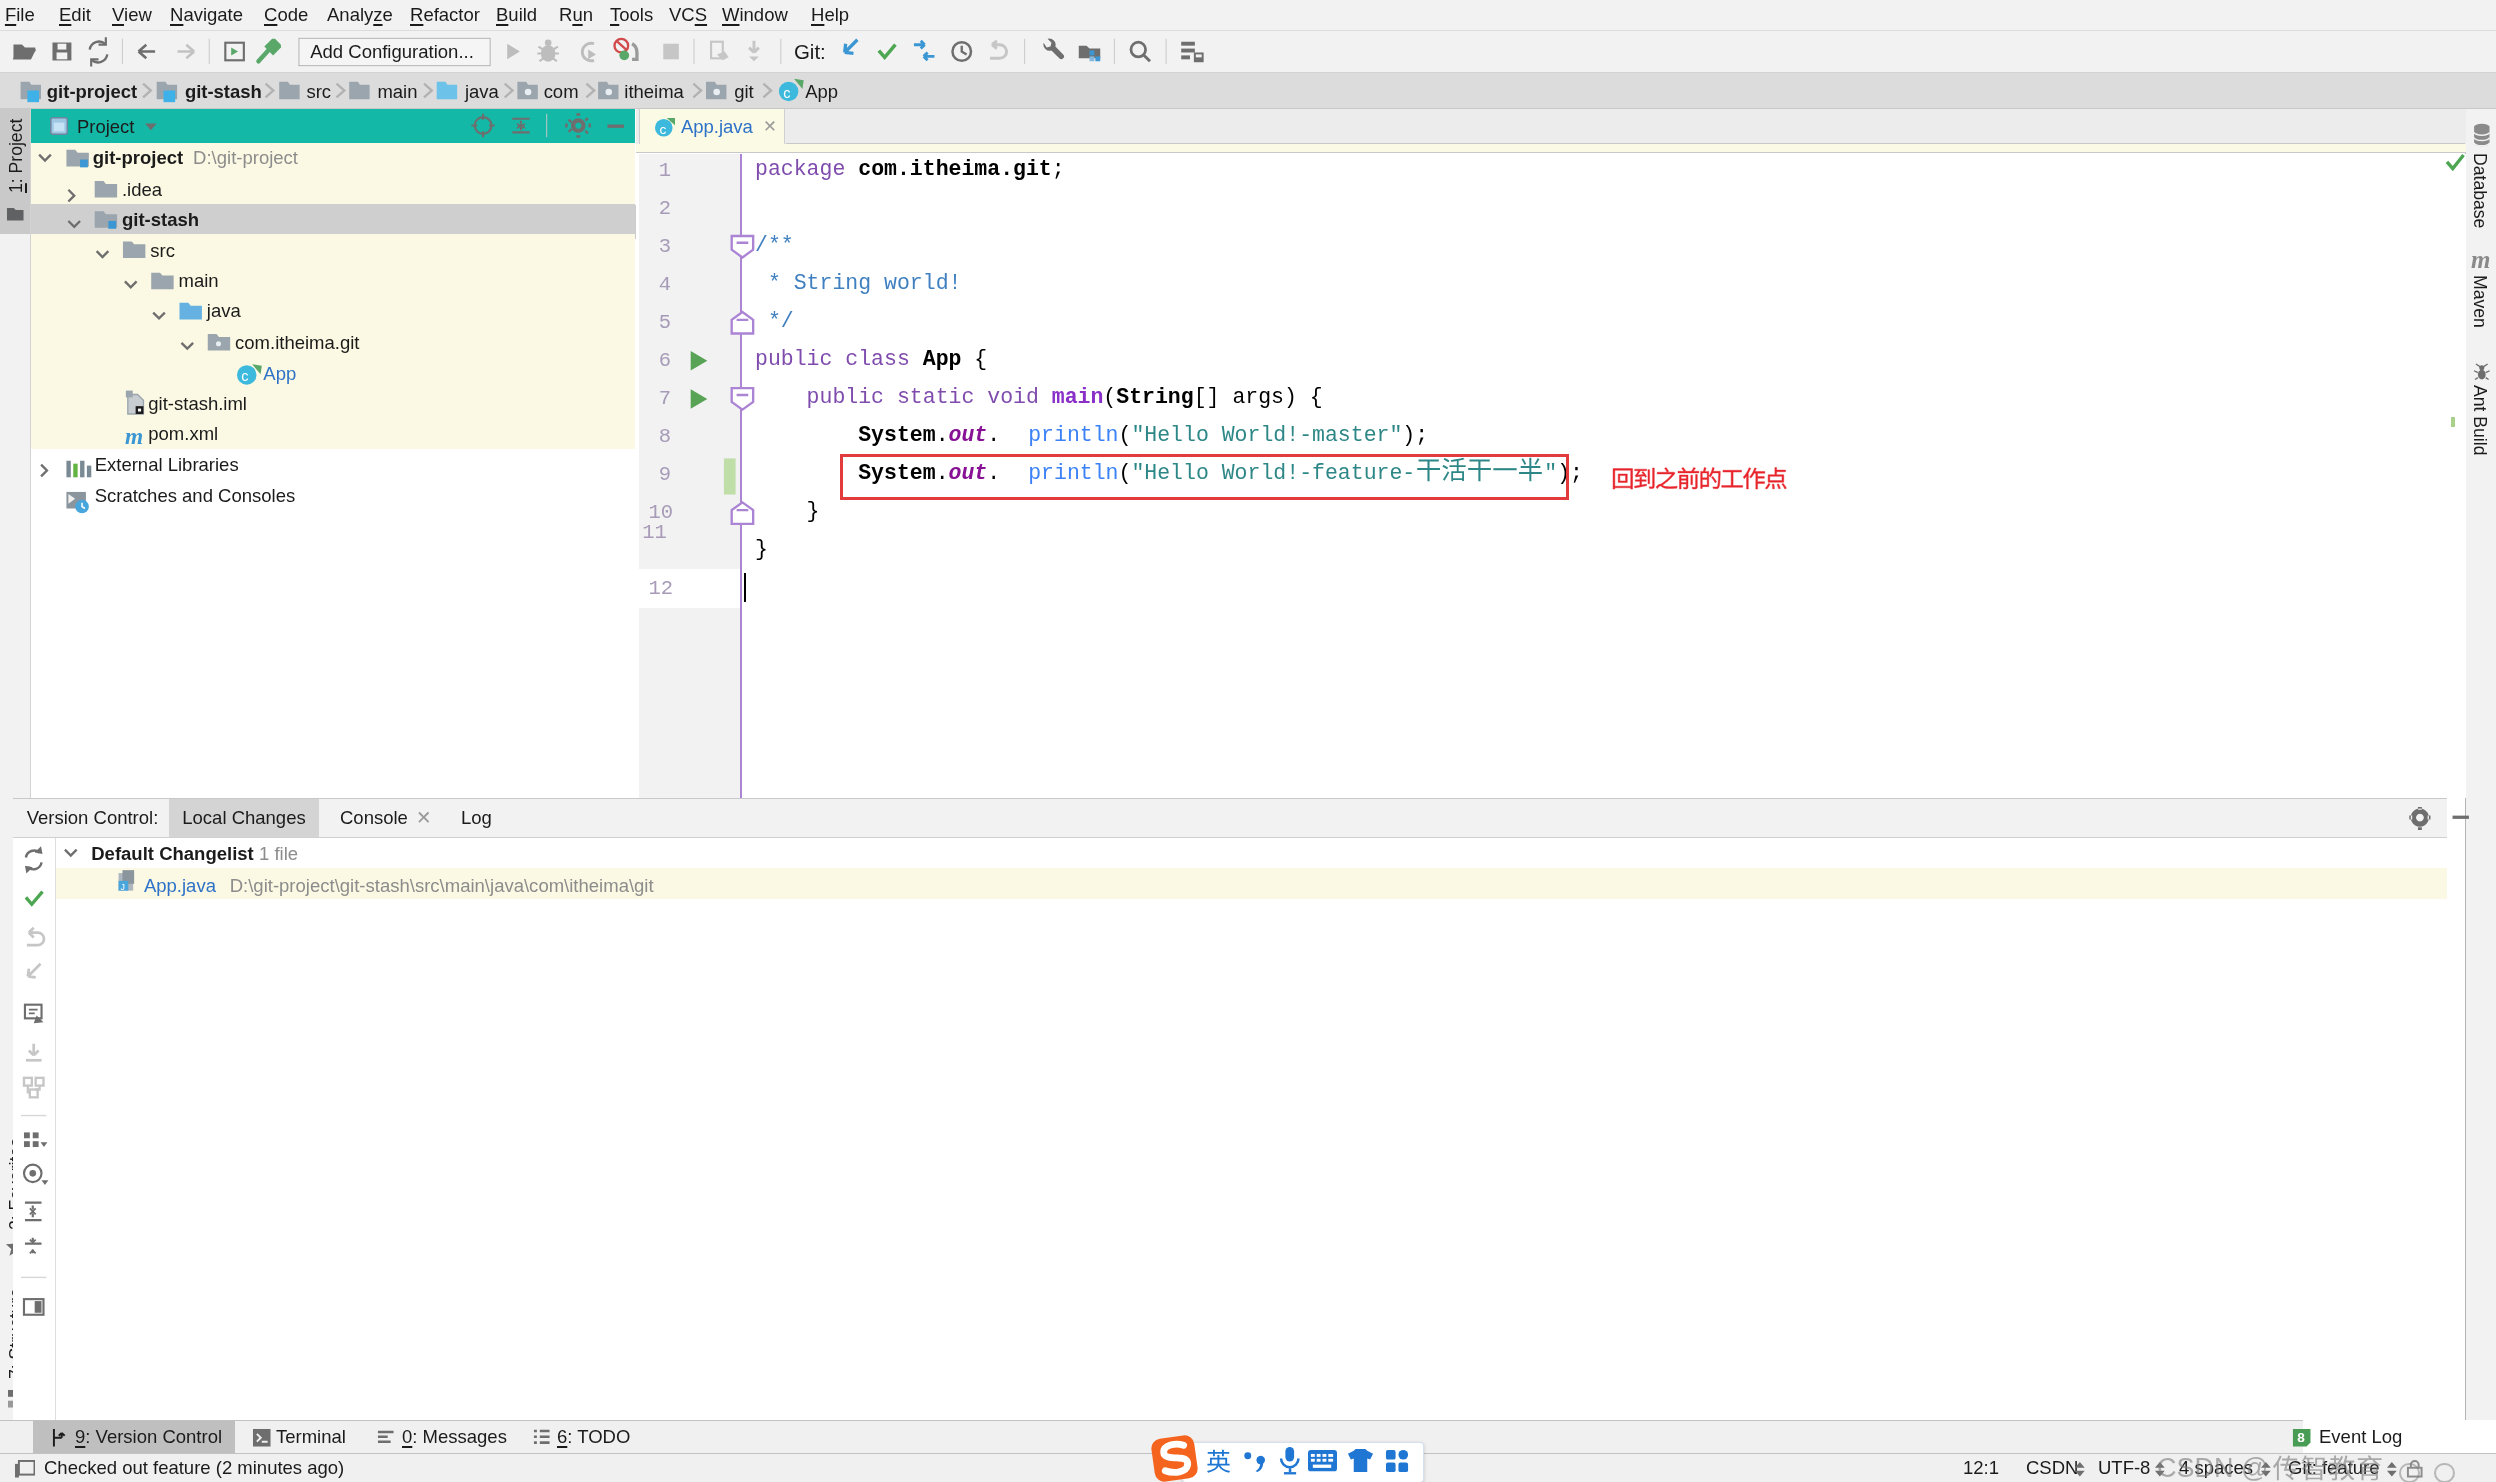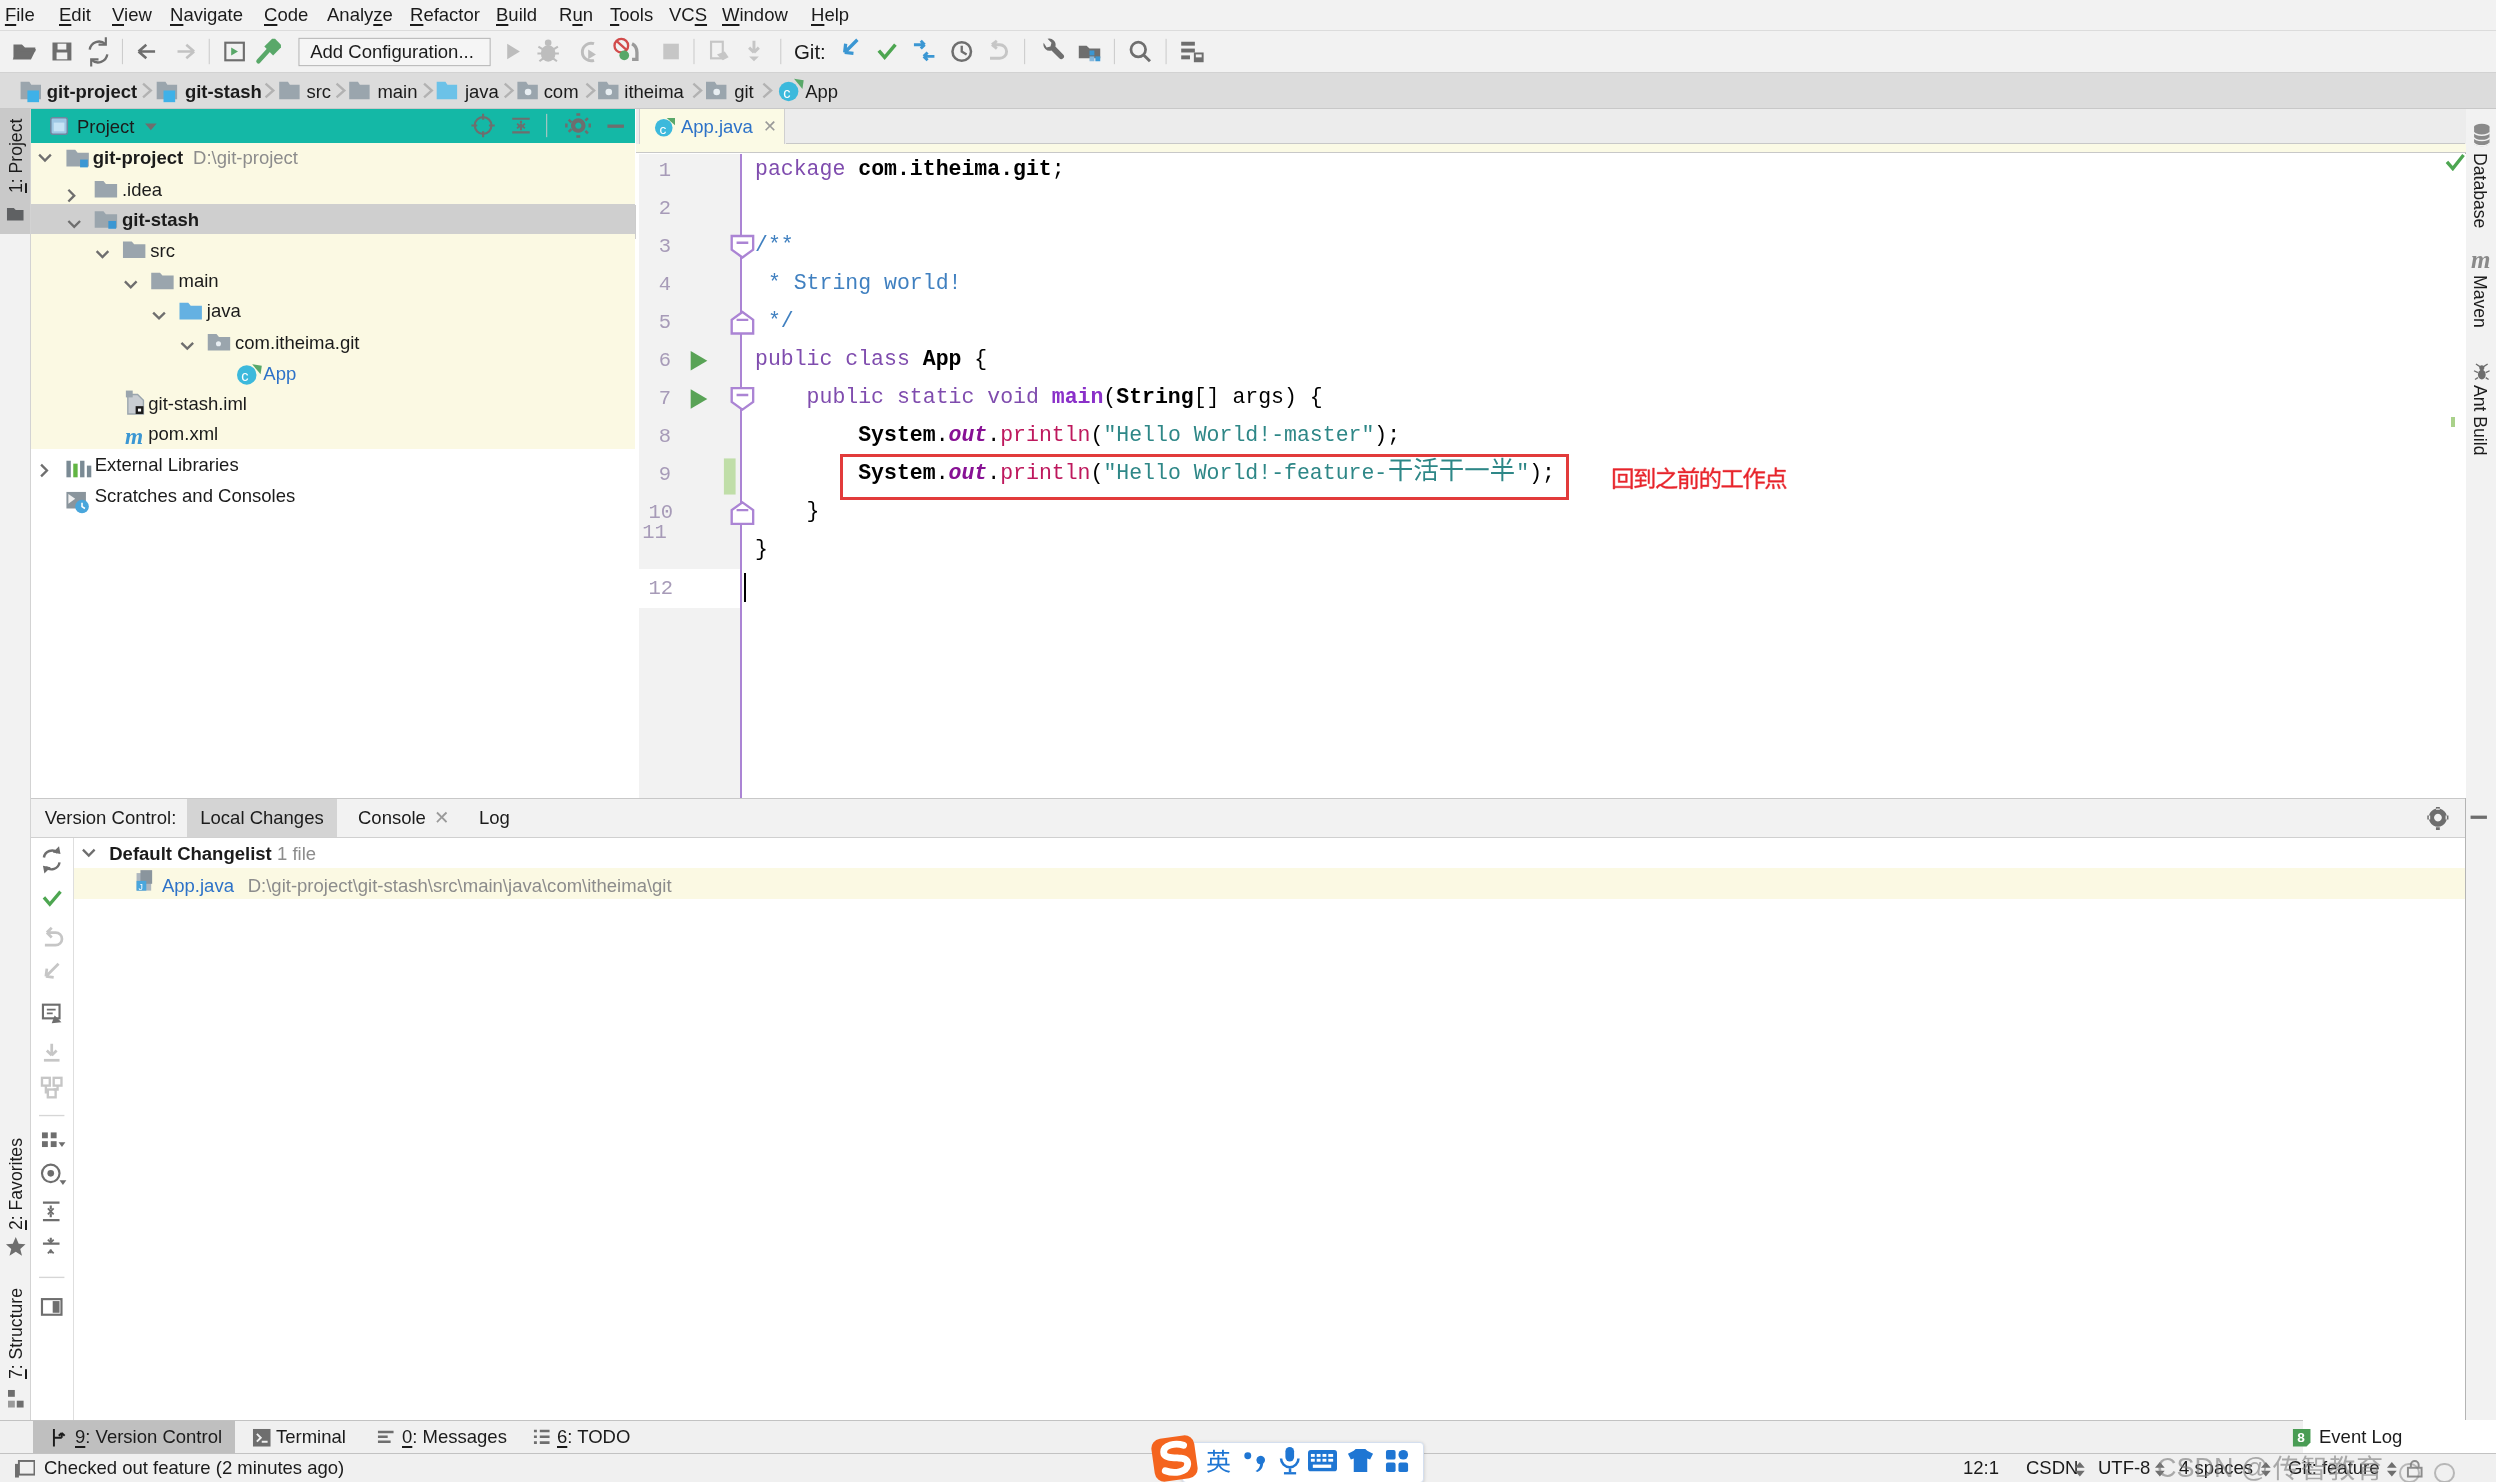--- a/index.html
+++ b/index.html
@@ -31,24 +31,24 @@
 #edtab{position:absolute;left:2.9px;top:0;width:144px;height:35px;background:#fbfae5;border-right:1px solid #d0d0d0;border-left:1px solid #d0d0d0;
 font-size:18.5px;line-height:35px;}
 #editor{left:636px;top:154px;width:1830px;height:644px;background:#fff;}
 #gutter{position:absolute;left:2.9px;top:0;width:101px;height:644px;background:#f2f2f2;}
 #pline{position:absolute;left:104px;top:0;width:2px;height:644px;background:#ab84d4;}
 .lnum{position:absolute;right:23.4px;color:#a79bb8;font-size:20.5px;font-family:"Liberation Mono",monospace;height:37px;line-height:37px;}
 .cline{position:absolute;font-size:21.5px;font-family:"Liberation Mono",monospace;height:37px;line-height:37px;white-space:pre;color:#000;}
 .kw{color:#7f4cae;}
 .doc{color:#4080c0;}
 .str{color:#2e8787;}
-.fm{color:#be185d;}
+.fm{color:#3b82f6;margin-left:28px;}
 .fld{color:#871094;font-style:italic;font-weight:bold;}
 
-#vcs{left:31px;top:798px;width:2434px;height:622px;background:#fff;border-top:1px solid #c8c8c8;}
+#vcs{left:13px;top:798px;width:2434px;height:622px;background:#fff;border-top:1px solid #c8c8c8;}
 #vcshead{position:absolute;left:0;top:0;width:2434px;height:38px;background:#f2f2f2;border-bottom:1px solid #d0d0d0;font-size:18.5px;color:#1b1b1b;line-height:38px;}
 
 #botbar{left:0;top:1420px;width:2303px;height:32px;background:#f0f0f0;border-top:1px solid #c2c2c2;font-size:18.5px;color:#1b1b1b;}
 #statusbar{left:0;top:1453px;width:2497px;height:29px;background:#f0f0f0;border-top:1px solid #c2c2c2;font-size:18.5px;color:#1b1b1b;line-height:28px;}
 .bt{position:absolute;top:0;height:32px;line-height:32px;white-space:nowrap;}
 </style></head>
 <body>
 <div id="page">
 <svg width="0" height="0" style="position:absolute">
       <defs>

